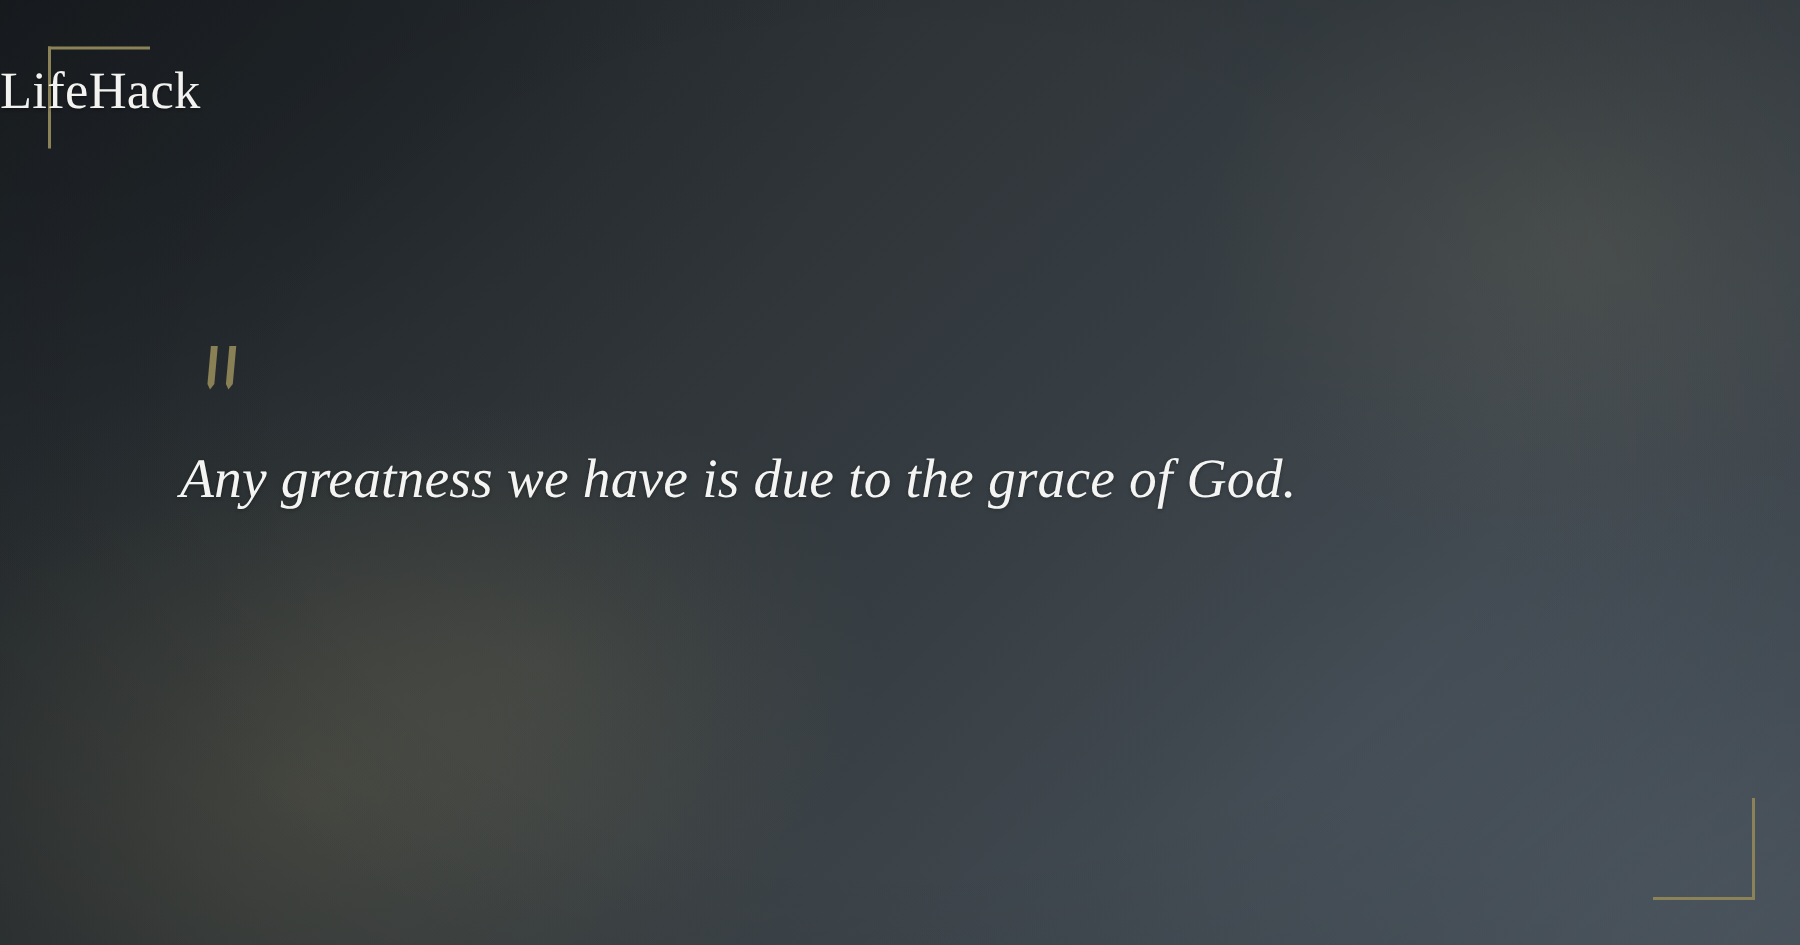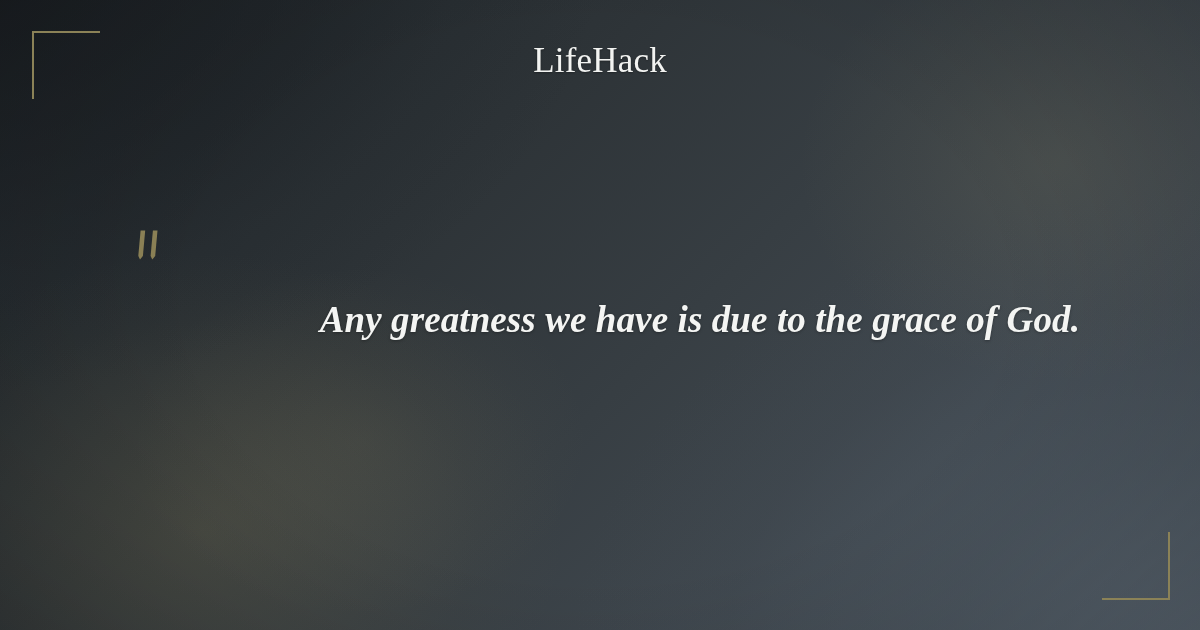--- a/index.html
+++ b/index.html
@@ -107,21 +107,21 @@
     border-bottom: 2px solid #8b8257;
     border-right: 2px solid #8b8257;
   }
 
   
   .logo {
     position: absolute;
     left: 0;
     right: 0;
     top: 41px;
-    text-align: center;
+    text-align: left;
     font-family: "Liberation Serif", "DejaVu Serif", serif;
     font-size: 35px;
     font-weight: 400;
     letter-spacing: 0.2px;
     color: #f2f3f1;
     line-height: 1.15;
     text-shadow: 0 1px 2px rgba(0,0,0,0.32);
   }
 
   
@@ -134,25 +134,25 @@
   }
 
   
   .quote-text {
     position: absolute;
     left: 120px;
     top: 296px;
     width: 960px;
     font-family: "Liberation Serif", "DejaVu Serif", serif;
     font-style: italic;
-    font-weight: 700;
+    font-weight: 400;
     font-size: 37px;
     line-height: 1.32;
     color: #f4f5f3;
-    text-align: right;
+    text-align: left;
     letter-spacing: 0.1px;
     text-shadow: 0 1px 3px rgba(0,0,0,0.30);
   }
 </style>
 </head>
 <body>
 
 <div id="canvas">
 
   <div class="bg-base"></div>

